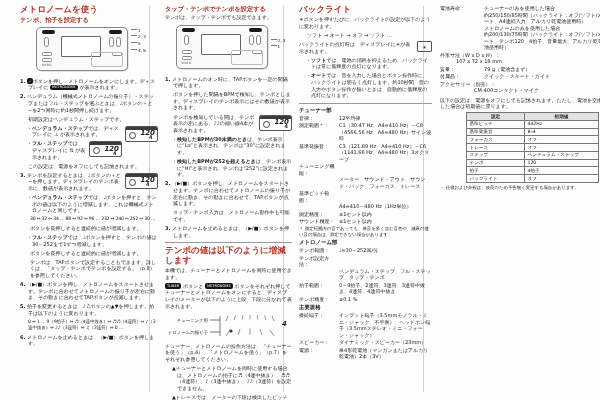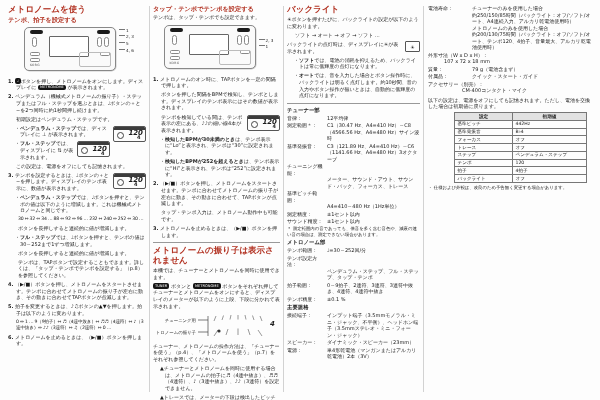--- a/index.html
+++ b/index.html
@@ -1,21 +1,21 @@
 <!DOCTYPE html>
 <html><head>
 <meta charset="utf-8">
 <style>
   :root{ --red:#b23222; --ink:#1a1a1a; }
   *{box-sizing:border-box;}
   html,body{margin:0;padding:0;}
   body{width:600px;height:400px;background:#fdfdfd;font-family:"DejaVu Sans",sans-serif;color:var(--ink);}
   .page{position:relative;width:600px;height:400px;overflow:hidden;}
   .vrule{position:absolute;top:6px;bottom:8px;width:1px;background:#d2d2d2;}
-  .col{position:absolute;top:5px;}
+  .col{position:absolute;top:5px;margin-left:12px;}
   #c1{left:8px;width:138px;}
   #c2{left:153px;width:127px;}
   #c3{left:287px;width:133px;}
   #c4{left:428px;width:165px;}
   .h-main{font-size:8.5px;font-weight:bold;color:var(--red);margin:0 0 1.5px;line-height:1.15;}
   .h-sub{font-size:6.2px;font-weight:bold;color:var(--red);margin:0 0 2px;line-height:1.2;}
   .h-blk{font-size:5.4px;font-weight:bold;margin:2px 0 1px;}
   p{font-size:5px;line-height:1.32;margin:0 0 2.5px;}
   .step{padding-left:8px;text-indent:-8px;}
   .ind{margin-left:8px;}
@@ -175,21 +175,21 @@
         </span><span>テンポを検知している間は、テンポ表示の左にある、♪♪の細い線4本が表示されます。</span></p>
 
     <p class="bullet"><span>・</span><b>検知したBPMが30未満のとき</b><span>は、テンポ表示に“Lo”と表示され、テンポは“30”に設定されます。</span></p>
     <p class="bullet"><span>・</span><b>検知したBPMが252を超えるとき</b><span>は、テンポ表示に“Hi”と表示され、テンポは“252”に設定されます。</span></p>
 
     <p class="step"><b class="num">2.</b> <span>（▶/■）ボタンを押し、メトロノームをスタートさせます。テンポに合わせてメトロノームの振り子が左右に動き、その動きに合わせて、TAPボタンが点滅します。</span></p>
     <p class="ind">タップ・テンポ入力は、メトロノーム動作中も可能です。</p>
     <p class="step"><b class="num">3.</b> <span>メトロノームを止めるときは、（▶/■）ボタンを押します。</span></p>
 
     <hr class="secline">
-    <div class="h-main">メトロノームの振り子は表示されません</div>
+    <div class="h-main">テンポの値は以下のように増減します</div>
     <p>本機では、チューナーとメトロノームを同時に使用できます。</p>
     <p><span class="bk">TUNER</span><span> ボタンと </span><span class="bk">METRONOME</span><span> ボタンをそれぞれ押してチューナーとメトロノームをオンにすると、ディスプレイのメーターが以下のように上段、下段に分かれて表示されます。</span></p>
 
     <svg width="122" height="28" viewBox="0 0 122 28" style="display:block;margin:0 auto 3px;">
       <text x="40" y="9.5" text-anchor="end" font-size="4.4" fill="#222">チューニング用</text>
       <text x="40" y="21.5" text-anchor="end" font-size="4.4" fill="#222">メトロノームの振り子</text>
       <line x1="42" y1="8" x2="52" y2="8" stroke="#444" stroke-width="0.7"></line>
       <line x1="42" y1="20" x2="52" y2="20" stroke="#444" stroke-width="0.7"></line>
       <line x1="52" y1="4" x2="52" y2="24" stroke="#444" stroke-width="0.7"></line>
       <g stroke="#555" stroke-width="0.6">

